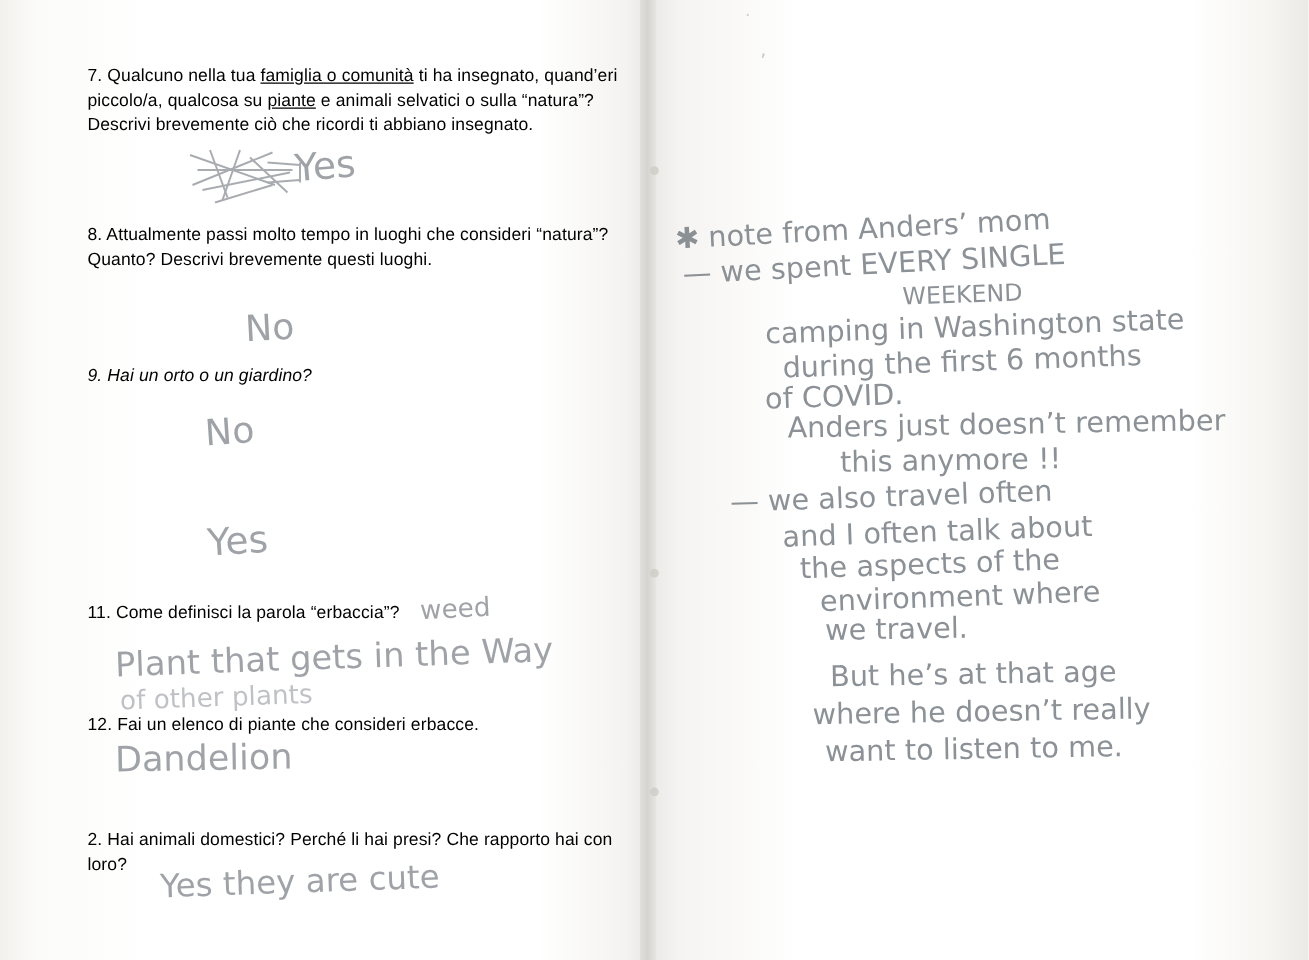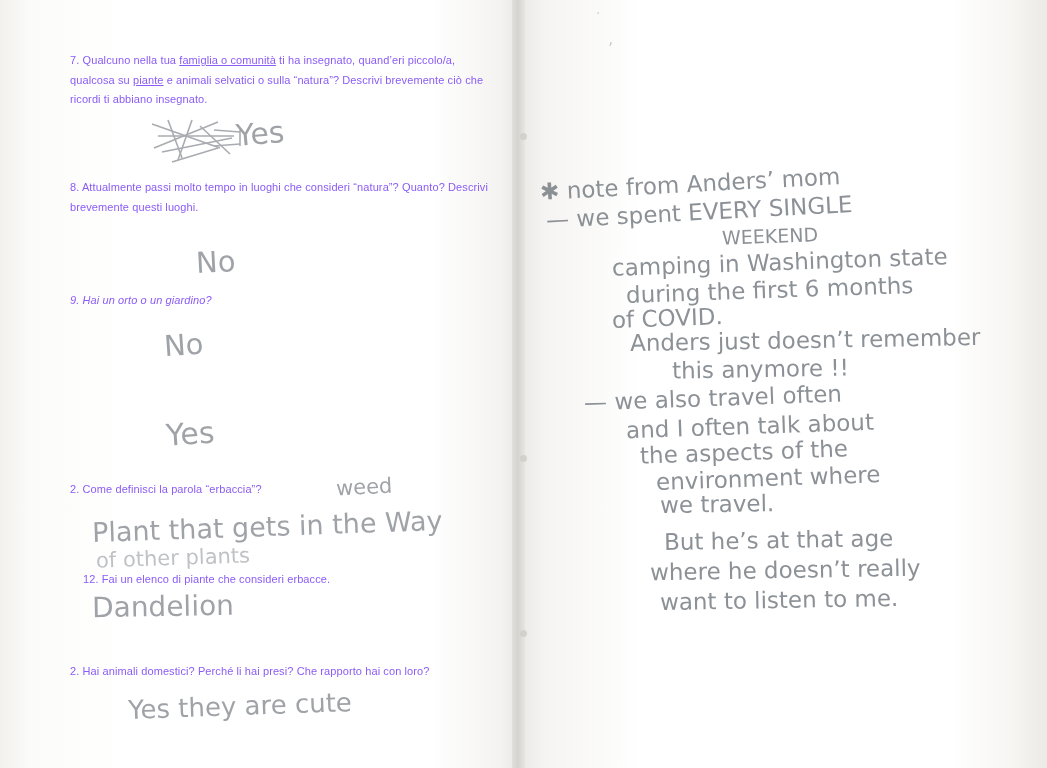--- a/index.html
+++ b/index.html
@@ -42,22 +42,22 @@
     width: 7px;
     height: 7px;
     border-radius: 50%;
     background: #cfccc6;
     opacity: .8;
   }
 
   
   .q {
     position: absolute;
-    color: #8b5cf6;
-    font-size: 11px;
+    color: #000000;
+    font-size: 14px;
     line-height: 19.5px;
     letter-spacing: .1px;
   }
   .q .u { text-decoration: underline; }
 
   
   .hw {
     position: absolute;
     font-family: "DejaVu Sans", sans-serif;
     color: #7d8288;
@@ -119,26 +119,26 @@
   <div class="hw pencil" style="left:236px; top:118px; font-size:30px; transform:rotate(-5deg);">Yes</div>
 
   <div class="q" style="left:70px; top:178px; width:425px;">8. Attualmente passi molto tempo in luoghi che consideri “natura”? Quanto? Descrivi brevemente questi luoghi.</div>
   <div class="hw pencil" style="left:196px; top:247px; font-size:29px; transform:rotate(-3deg);">No</div>
 
   <div class="q" style="left:70px; top:291px; width:425px;font-style:italic;">9. Hai un orto o un giardino?</div>
   <div class="hw pencil" style="left:164px; top:330px; font-size:29px; transform:rotate(-4deg);">No</div>
 
   <div class="hw pencil" style="left:166px; top:418px; font-size:30px; transform:rotate(-4deg);">Yes</div>
 
-  <div class="q" style="left:70px; top:480px; width:260px;">2. Come definisci la parola “erbaccia”?</div>
+  <div class="q" style="left:70px; top:480px; width:260px;">11. Come definisci la parola “erbaccia”?</div>
   <div class="hw pencil" style="left:336px; top:476px; font-size:21px; transform:rotate(-3deg);">weed</div>
   <div class="hw pencil" style="left:92px; top:512px; font-size:27px; transform:rotate(-2deg);">Plant that gets in the Way</div>
   <div class="hw pencil" style="left:96px; top:547px; font-size:21px; opacity:.55; transform:rotate(-2deg);">of other plants</div>
 
-  <div class="q" style="left:70px; top:570px; width:425px;margin-left:13px;">12. Fai un elenco di piante che consideri erbacce.</div>
+  <div class="q" style="left:70px; top:570px; width:425px;">12. Fai un elenco di piante che consideri erbacce.</div>
   <div class="hw pencil" style="left:92px; top:592px; font-size:28px; transform:rotate(-1deg);">Dandelion</div>
 
   <div class="q" style="left:70px; top:662px; width:425px;">2. Hai animali domestici? Perché li hai presi? Che rapporto hai con loro?</div>
   <div class="hw pencil" style="left:128px; top:692px; font-size:26px; transform:rotate(-2deg);">Yes they are cute</div>
 
   <div class="hw-right" style="left:540px; top:172px; font-size:23px; transform:rotate(-3deg);">✱ note from Anders’ mom</div>
   <div class="hw-right" style="left:546px; top:200px; font-size:23px; transform:rotate(-3deg);">— we spent EVERY SINGLE</div>
   <div class="hw-right" style="left:722px; top:226px; font-size:19px; transform:rotate(-2deg);">WEEKEND</div>
   <div class="hw-right" style="left:612px; top:250px; font-size:23px; transform:rotate(-2deg);">camping in Washington state</div>
   <div class="hw-right" style="left:626px; top:278px; font-size:23px; transform:rotate(-2deg);">during the first 6 months</div>

